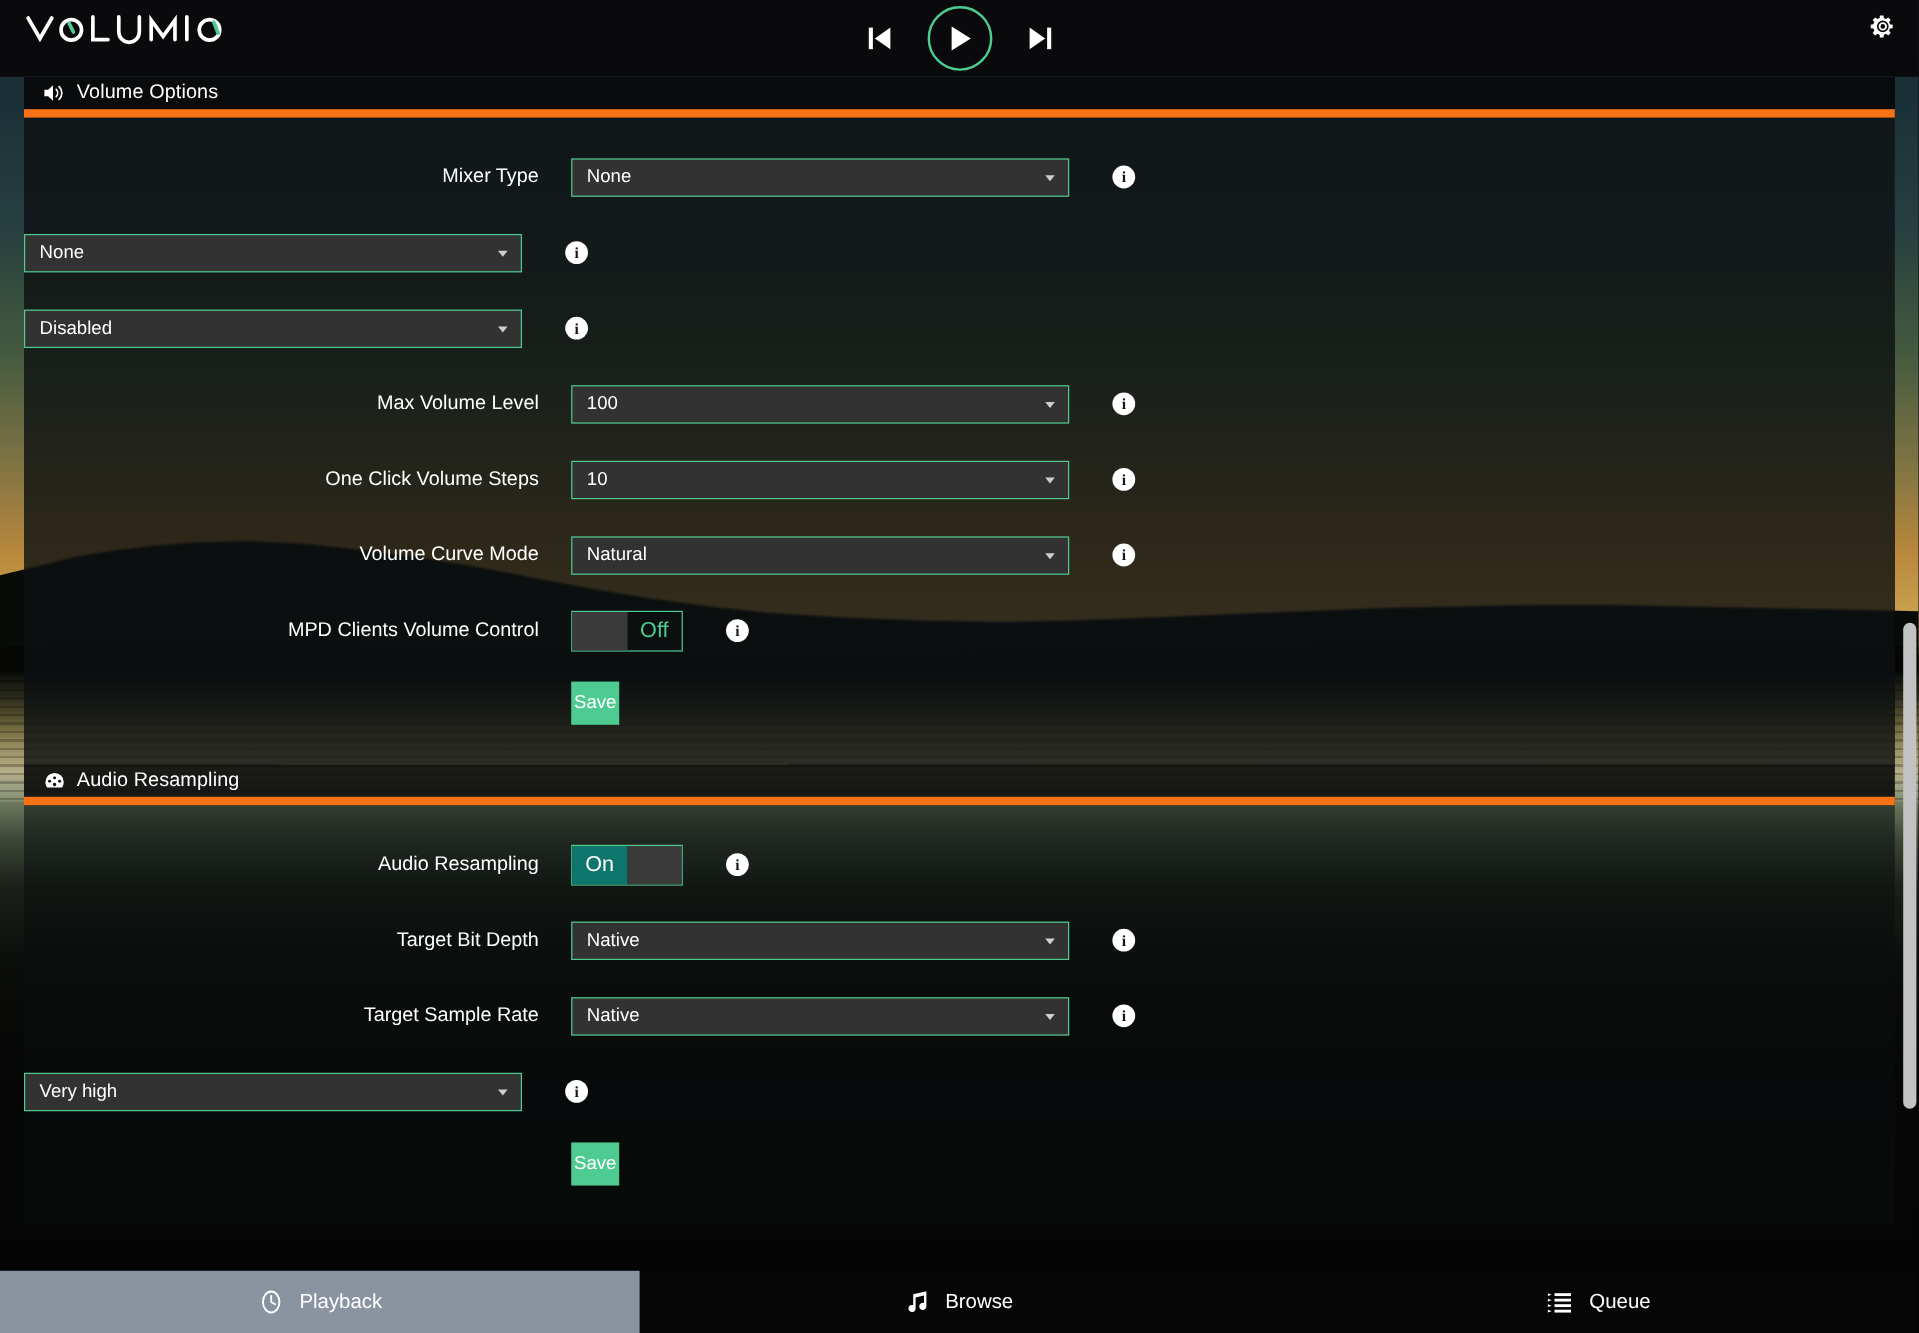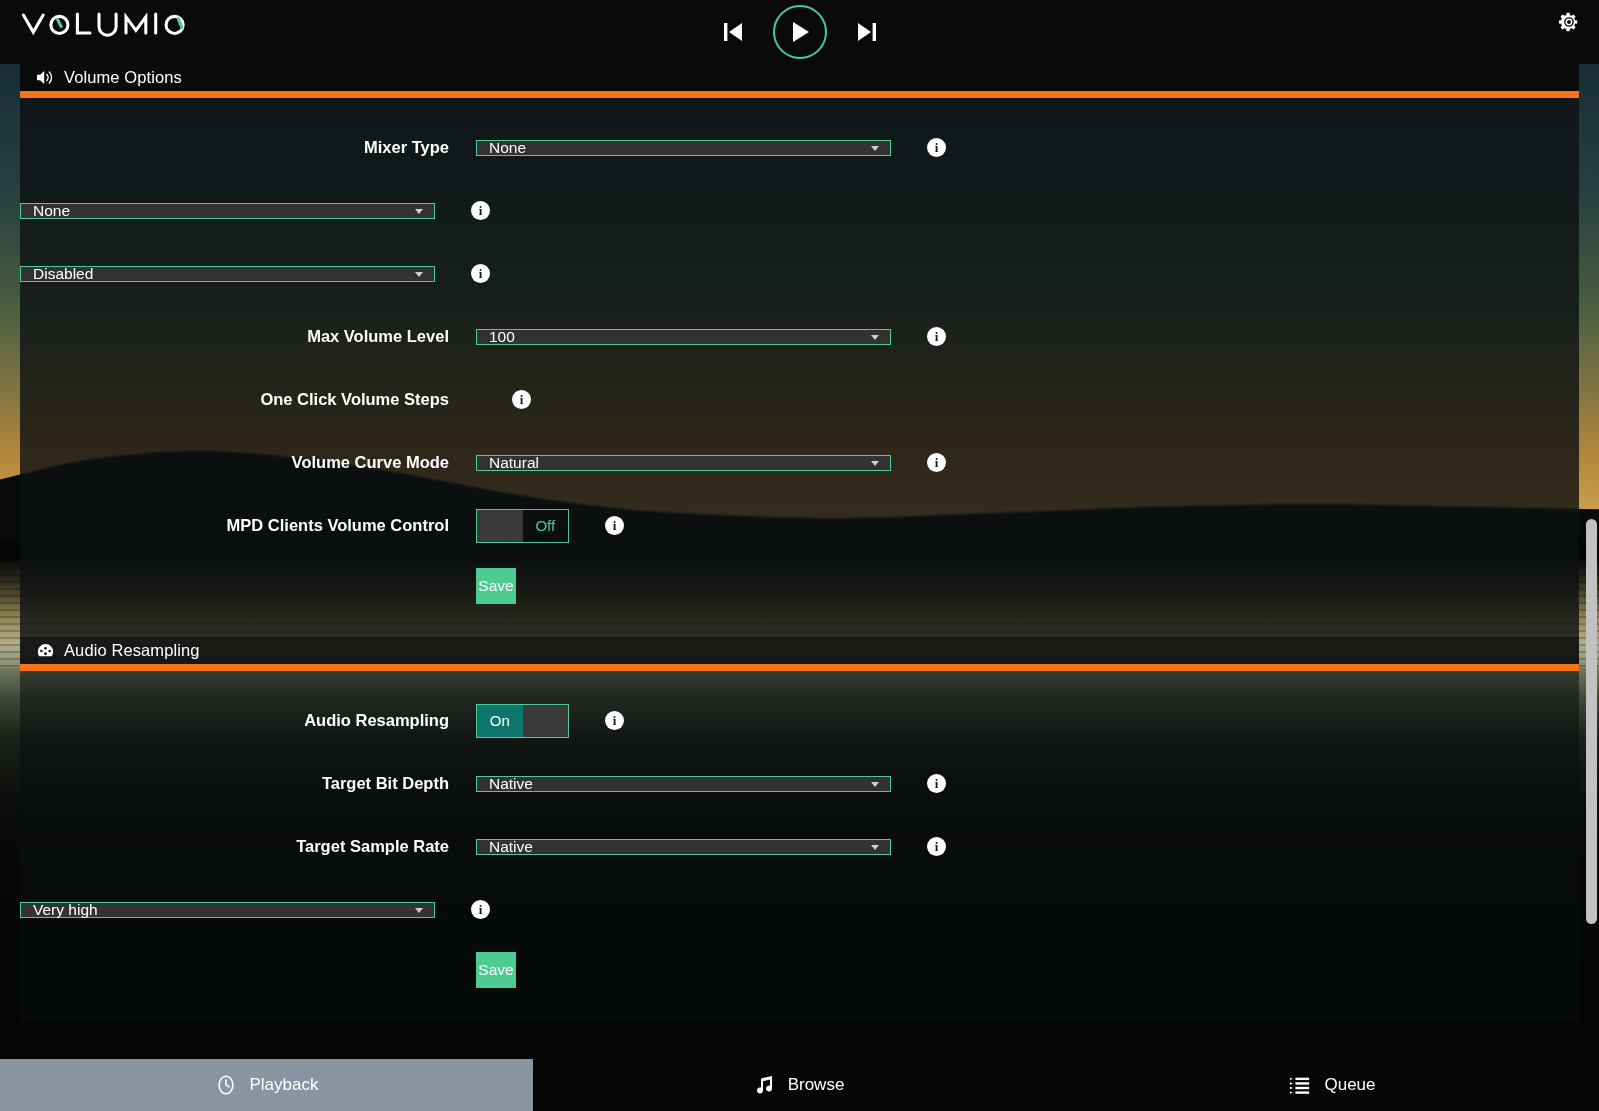--- a/index.html
+++ b/index.html
@@ -235,28 +235,27 @@
     align-items: center;
     height: 63px;
   }
   .row .lbl {
     width: 456px;
     text-align: right;
     padding-right: 27px;
     color: #ffffff;
     font-size: 16.5px;
     white-space: nowrap;
-    font-weight: bold;
   }
   .ctl { position: relative; }
 
   .sel {
     position: relative;
     width: 415px;
-    height: 16px;
+    height: 32px;
     background: #323232;
     border: 1px solid #4ecb91;
     display: flex;
     align-items: center;
     padding: 0 26px 0 12px;
     color: #ffffff;
     font-size: 15.5px;
     cursor: pointer;
     user-select: none;
   }
@@ -295,21 +294,21 @@
     border: 1px solid #4ecb91;
     display: flex;
     cursor: pointer;
     user-select: none;
   }
   .toggle .half {
     flex: 1 1 50%;
     display: flex;
     align-items: center;
     justify-content: center;
-    font-size: 15px;
+    font-size: 18px;
   }
   .toggle.off .knob   { background: #3a3a3a; }
   .toggle.off .lab    { background: transparent; color: #4ecb91; }
   .toggle.on  .lab    { background: #0f766e; color: #ffffff; }
   .toggle.on  .knob   { background: #3a3a3a; }
 
   
   .save-row {
     display: flex;
     align-items: center;
@@ -478,20 +477,24 @@
                   <span>100</span>
                   <span class="caret"></span>
                 </div>
                 <div class="info">i</div>
               </div>
             </div>
 
             <div class="row">
               <div class="lbl">One Click Volume Steps</div>
               <div class="ctl info-wrap">
+                <div class="sel">
+                  <span>10</span>
+                  <span class="caret"></span>
+                </div>
                 <div class="info">i</div>
               </div>
             </div>
 
             <div class="row">
               <div class="lbl">Volume Curve Mode</div>
               <div class="ctl info-wrap">
                 <div class="sel">
                   <span>Natural</span>
                   <span class="caret"></span>

